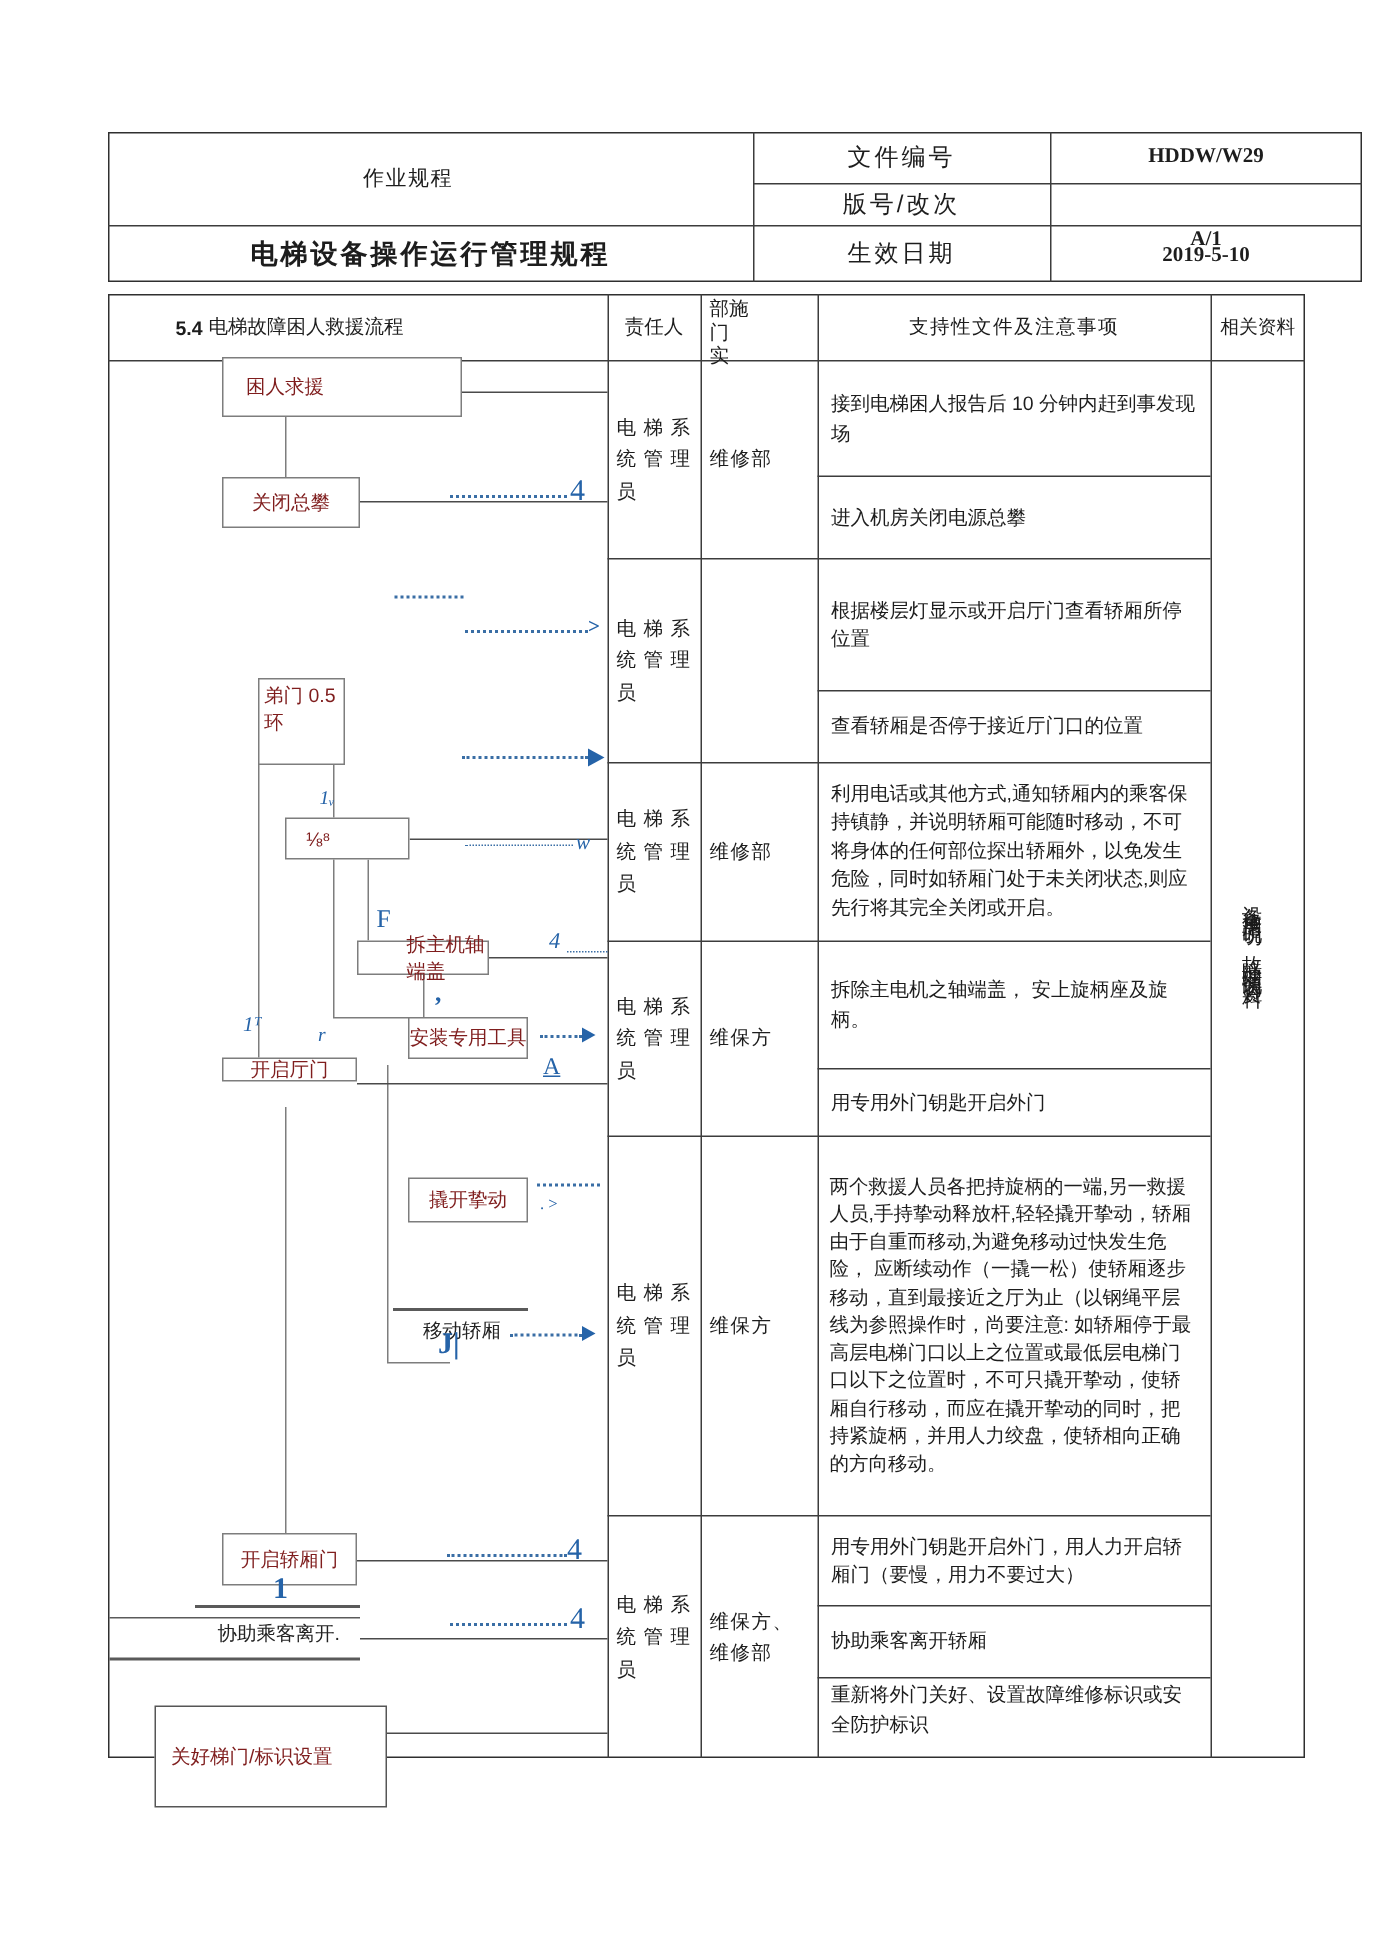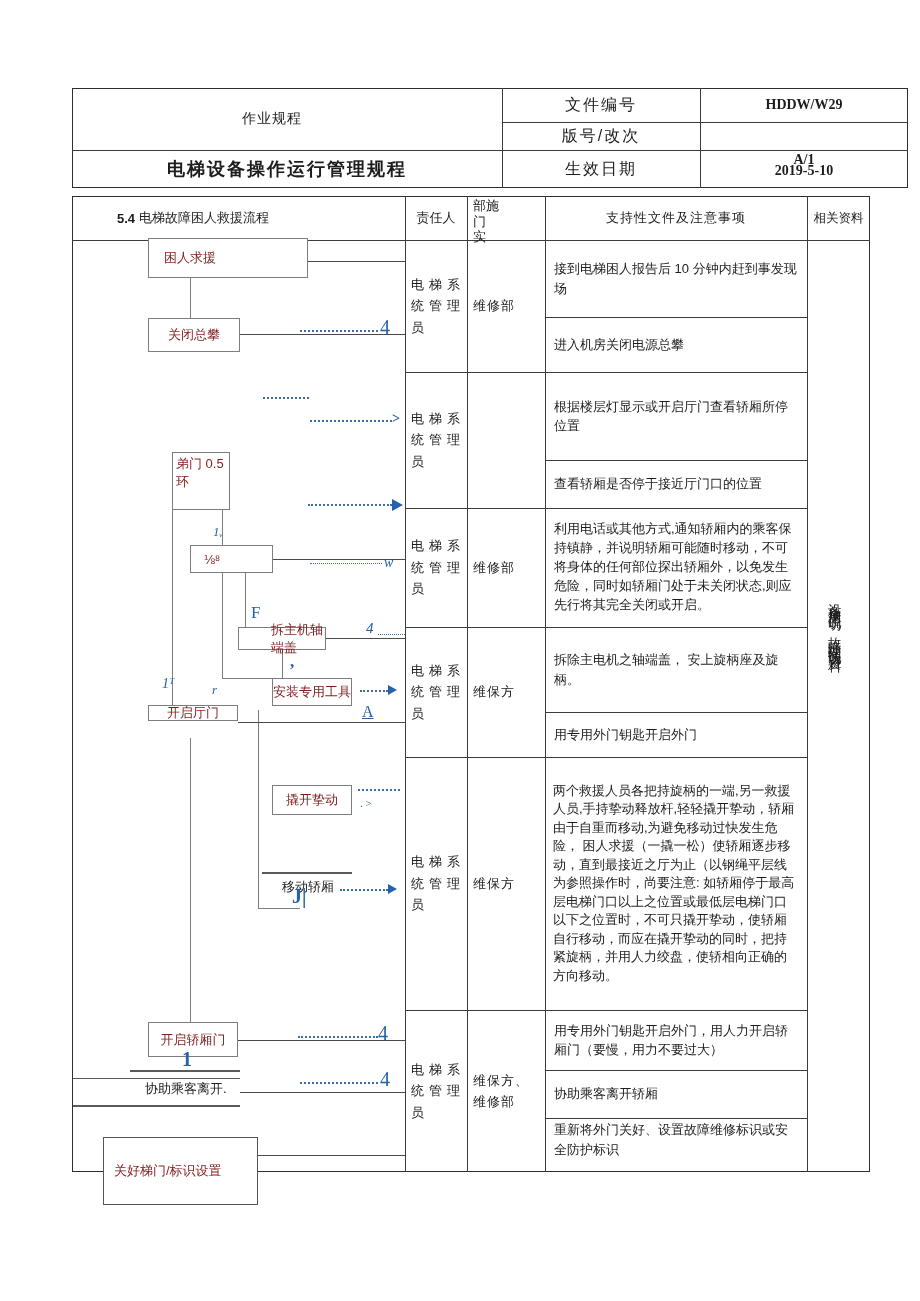--- a/index.html
+++ b/index.html
@@ -94,21 +94,21 @@
 <div class="cell resp-cell" style="left:406px;top:1010px;width:61px;height:162px;">电梯系统管理员</div>
 <div class="cell dept-cell" style="left:468px;top:1010px;width:77px;height:162px;">维保方、维修部</div>
 
 <div class="cell notes-cell" style="left:546px;top:240px;width:260px;height:77px;">接到电梯困人报告后 10 分钟内赶到事发现场</div>
 <div class="cell notes-cell" style="left:546px;top:317px;width:260px;height:55px;">进入机房关闭电源总攀</div>
 <div class="cell notes-cell" style="left:546px;top:372px;width:260px;height:88px;">根据楼层灯显示或开启厅门查看轿厢所停位置</div>
 <div class="cell notes-cell" style="left:546px;top:460px;width:260px;height:48px;">查看轿厢是否停于接近厅门口的位置</div>
 <div class="cell notes-cell" style="left:546px;top:508px;width:260px;height:119px;line-height:1.45;">利用电话或其他方式,通知轿厢内的乘客保持镇静，并说明轿厢可能随时移动，不可将身体的任何部位探出轿厢外，以免发生危险，同时如轿厢门处于未关闭状态,则应先行将其完全关闭或开启。</div>
 <div class="cell notes-cell" style="left:546px;top:627px;width:260px;height:85px;">拆除主电机之轴端盖， 安上旋柄座及旋柄。</div>
 <div class="cell notes-cell" style="left:546px;top:712px;width:260px;height:45px;">用专用外门钥匙开启外门</div>
-<div class="cell notes-cell" style="left:546px;top:757px;width:260px;height:253px;line-height:1.42;padding:3px 7px;">两个救援人员各把持旋柄的一端,另一救援人员,手持挚动释放杆,轻轻撬开挚动，轿厢由于自重而移动,为避免移动过快发生危险， 困人求援（一撬一松）使轿厢逐步移动，直到最接近之厅为止（以钢绳平层线为参照操作时，尚要注意: 如轿厢停于最高层电梯门口以上之位置或最低层电梯门口以下之位置时，不可只撬开挚动，使轿厢自行移动，而应在撬开挚动的同时，把持紧旋柄，并用人力绞盘，使轿相向正确的方向移动。</div>
+<div class="cell notes-cell" style="left:546px;top:757px;width:260px;height:253px;line-height:1.42;padding:3px 7px;">两个救援人员各把持旋柄的一端,另一救援人员,手持挚动释放杆,轻轻撬开挚动，轿厢由于自重而移动,为避免移动过快发生危险， 应断续动作（一撬一松）使轿厢逐步移动，直到最接近之厅为止（以钢绳平层线为参照操作时，尚要注意: 如轿厢停于最高层电梯门口以上之位置或最低层电梯门口以下之位置时，不可只撬开挚动，使轿厢自行移动，而应在撬开挚动的同时，把持紧旋柄，并用人力绞盘，使轿相向正确的方向移动。</div>
 <div class="cell notes-cell" style="left:546px;top:1010px;width:260px;height:60px;">用专用外门钥匙开启外门，用人力开启轿厢门（要慢，用力不要过大）</div>
 <div class="cell notes-cell" style="left:546px;top:1070px;width:260px;height:48px;">协助乘客离开轿厢</div>
 <div class="cell notes-cell" style="left:546px;top:1118px;width:260px;height:43px;">重新将外门关好、设置故障维修标识或安全防护标识</div>
 
 <div class="fbox" style="left:148px;top:238px;width:160px;height:40px;padding-left:15px;border-width:1.5px;">困人求援</div>
 <div class="fline" style="left:240px;top:261px;width:165px;"></div>
 <div class="fconn" style="left:190px;top:278px;height:40px;"></div>
 
 <div class="fbox" style="left:148px;top:318px;width:92px;height:34px;justify-content:center;">关闭总攀</div>
 <div class="fline" style="left:240px;top:334px;width:165px;"></div>

